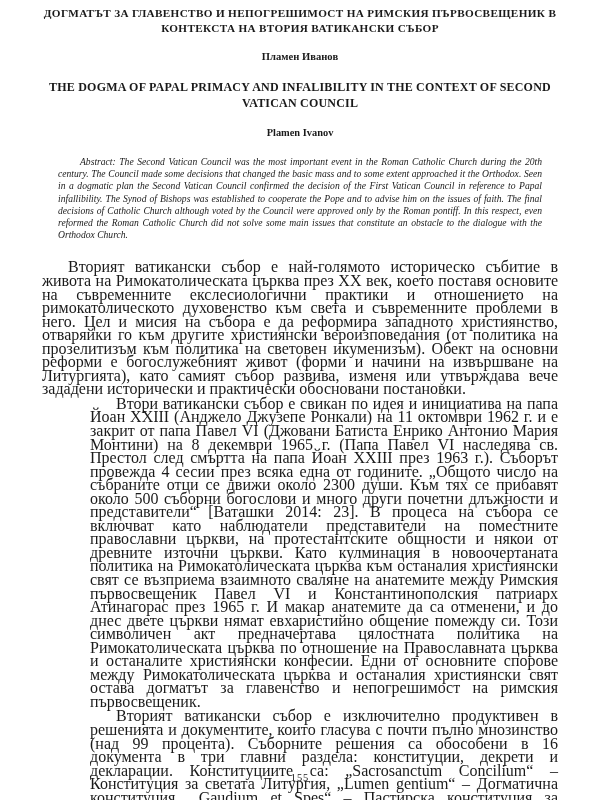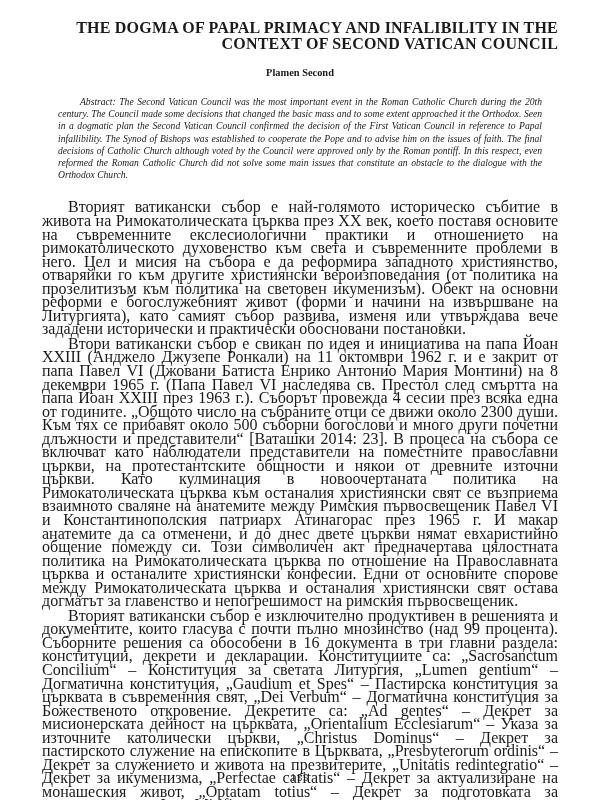--- a/index.html
+++ b/index.html
@@ -34,23 +34,23 @@
     padding-top: 2px;
   }
   .author-bg {
     text-align: center;
     font-weight: bold;
     font-size: 10.6px;
     line-height: 14px;
     margin: 14px 0 0 0;
   }
   .title-en {
-    text-align: right;
+    text-align: center;
     font-weight: bold;
-    font-size: 16px;
+    font-size: 12px;
     line-height: 15.5px;
     letter-spacing: 0.2px;
     margin: 16px 0 0 0;
   }
   .author-en {
     text-align: center;
     font-weight: bold;
     font-size: 10.4px;
     line-height: 14px;
     margin: 15px 0 0 0;
@@ -78,44 +78,47 @@
     font-size: 16px;
     line-height: 13.55px;
     text-align: justify;
   }
   .body-text p {
     margin: 0 0 0 0;
     text-indent: 26px;
   }
   .body-text p + p {
     margin-top: 1px;
+    margin-left: 48px;
   }
 
   
   .page-number {
     position: absolute;
     left: 0;
     right: 0;
     bottom: 16px;
     text-align: center;
     font-size: 10.4px;
     line-height: 13px;
     letter-spacing: 1px;
   }
 </style>
 </head>
 <body>
 
 <div class="page">
 
+  <h1 class="title-bg">ДОГМАТЪТ ЗА ГЛАВЕНСТВО И НЕПОГРЕШИМОСТ НА РИМСКИЯ ПЪРВОСВЕЩЕНИК В КОНТЕКСТА НА ВТОРИЯ ВАТИКАНСКИ СЪБОР</h1>
 
+  <div class="author-bg">Пламен Иванов</div>
 
   <h2 class="title-en">THE DOGMA OF PAPAL PRIMACY AND INFALIBILITY IN THE CONTEXT OF SECOND VATICAN COUNCIL</h2>
 
-  <div class="author-en">Plamen Second</div>
+  <div class="author-en">Plamen Ivanov</div>
 
   <div class="abstract-block">
     <p><span class="lead">Abstract:</span> <span>The Second Vatican Council was the most important event in the Roman Catholic Church during the 20th century. The Council made some decisions that changed the basic mass and to some extent approached it the Orthodox. Seen in a dogmatic plan the  Second Vatican Council confirmed the decision of the First Vatican Council in reference to  Papal infallibility. The Synod of Bishops was established to cooperate the Pope and to advise him on the issues of faith. The final decisions of Catholic Church although voted by the Council were approved only by the Roman pontiff. In this respect, even reformed the Roman Catholic Church did not solve some main issues that constitute an obstacle to the dialogue with the Orthodox Church.</span></p>
   </div>
 
   <div class="body-text">
     <p>Вторият ватикански събор е най-голямото историческо събитие в живота на Римокатолическата църква през XX век, което поставя основите на съвременните екслесиологични практики и отношението на римокатолическото духовенство към света и съвременните проблеми в него. Цел и мисия на събора е да реформира западното християнство, отваряйки го към другите християнски вероизповедания (от политика на прозелитизъм към политика на световен икуменизъм). Обект на основни реформи е богослужебният живот (форми и начини на извършване на Литургията), като самият събор развива, изменя или утвърждава вече зададени исторически и практически обосновани постановки.</p>
     <p>Втори ватикански събор е свикан по идея и инициатива на папа Йоан XXIII (Анджело Джузепе Ронкали) на 11 октомври 1962 г. и е закрит от папа Павел VI (Джовани Батиста Енрико Антонио Мария Монтини) на 8 декември 1965 г. (Папа Павел VI наследява св. Престол след смъртта на папа Йоан XXIII през 1963 г.). Съборът провежда 4 сесии през всяка една от годините. „Общото число на събраните отци се движи около 2300 души. Към тях се прибавят около 500 съборни богослови и много други почетни длъжности и представители“ [Ваташки 2014: 23]. В процеса на събора се включват като наблюдатели представители на поместните православни църкви, на протестантските общности и някои от древните източни църкви. Като кулминация в новоочертаната политика на Римокатолическата църква към останалия християнски свят се възприема взаимното сваляне на анатемите между Римския първосвещеник Павел VI и Константинополския патриарх Атинагорас през 1965 г. И макар анатемите да са отменени, и до днес двете църкви нямат евхаристийно общение помежду си. Този символичен акт предначертава цялостната политика на Римокатолическата църква по отношение на Православната църква и останалите християнски конфесии. Едни от основните спорове между Римокатолическата църква и останалия християнски свят остава догматът за главенство и непогрешимост на римския първосвещеник.</p>
     <p>Вторият ватикански събор е изключително продуктивен в решенията и документите, които гласува с почти пълно мнозинство (над 99 процента). Съборните решения са обособени в 16 документа в три главни раздела: конституции, декрети и декларации.  Конституциите са: „Sacrosanctum Concilium“ – Конституция за светата Литургия, „Lumen gentium“ – Догматична конституция, „Gaudium et Spes“ – Пастирска конституция за църквата в съвременния свят, „Dei Verbum“ – Догматична конституция за Божественото откровение. Декретите са: „Ad gentes“ – Декрет за мисионерската дейност на църквата, „Orientalium Ecclesiarum“ – Указа за източните католически църкви, „Christus Dominus“ – Декрет за пастирското служение на епископите в Църквата, „Presbyterorum ordinis“ – Декрет за служението и живота на презвитерите, „Unitatis redintegratio“ – Декрет за икуменизма, „Perfectae caritatis“ – Декрет за актуализиране на монашеския живот, „Optatam totius“ – Декрет за подготовката за свещеничество, „Inter Mirifica</p>
   </div>

